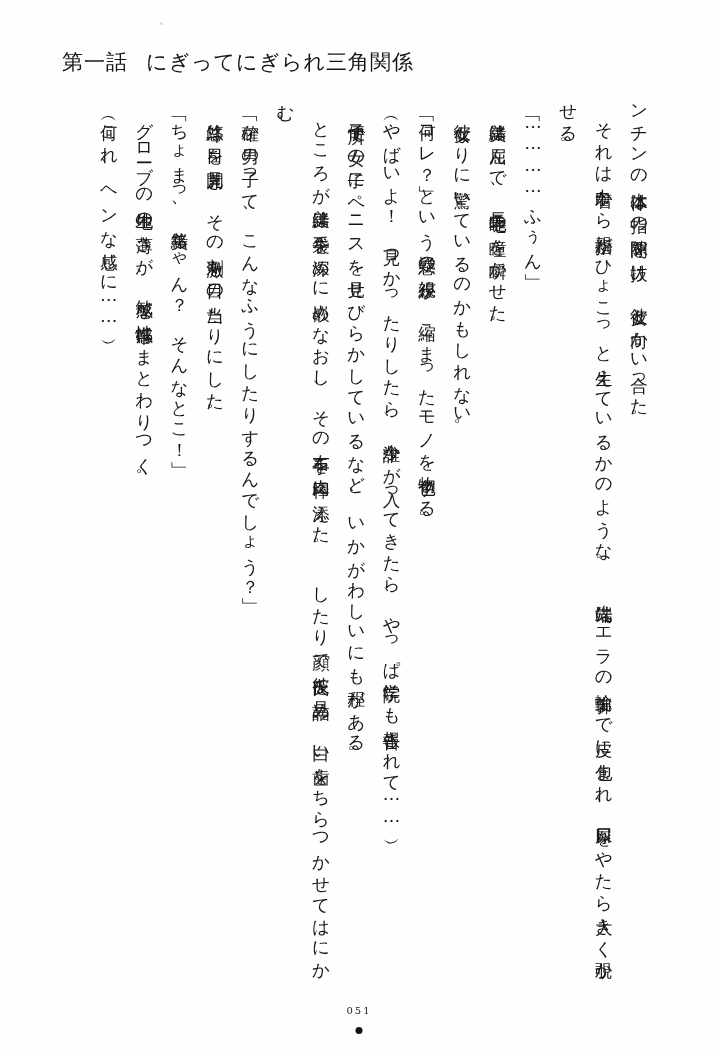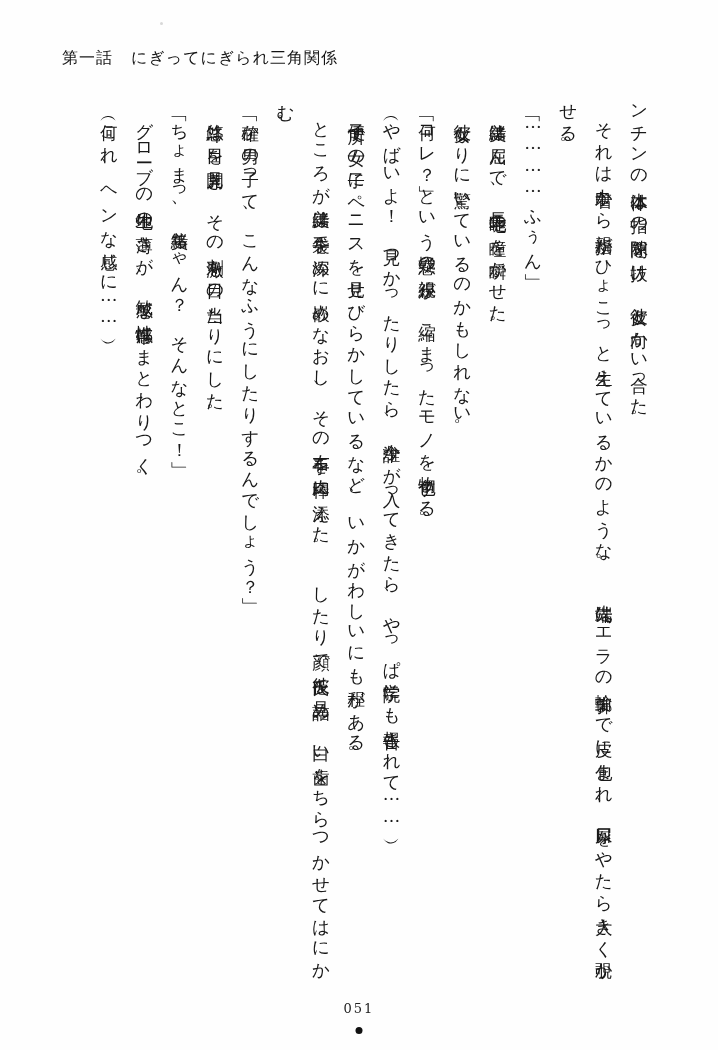--- a/index.html
+++ b/index.html
@@ -18,21 +18,21 @@
     position: relative;
     width: 718px;
     height: 1050px;
     background: #fefefe;
   }
   
   #header {
     position: absolute;
     top: 48px;
     left: 62px;
-    font-size: 16px;
+    font-size: 21px;
     letter-spacing: 1px;
     white-space: nowrap;
     color: #141414;
   }
   #header .chapter-num {
     margin-right: 18px;
   }
   
   #body-text {
     position: absolute;
@@ -57,21 +57,21 @@
   #body-text p.indent {
     text-indent: 1em;
   }
   
   #footer {
     position: absolute;
     bottom: 34px;
     left: 0;
     width: 718px;
     text-align: center;
-    font-size: 13px;
+    font-size: 10px;
     letter-spacing: 2px;
     color: #222;
   }
   #footer-dot {
     position: absolute;
     bottom: 16px;
     left: 50%;
     transform: translateX(-50%);
     width: 7px;
     height: 7px;

